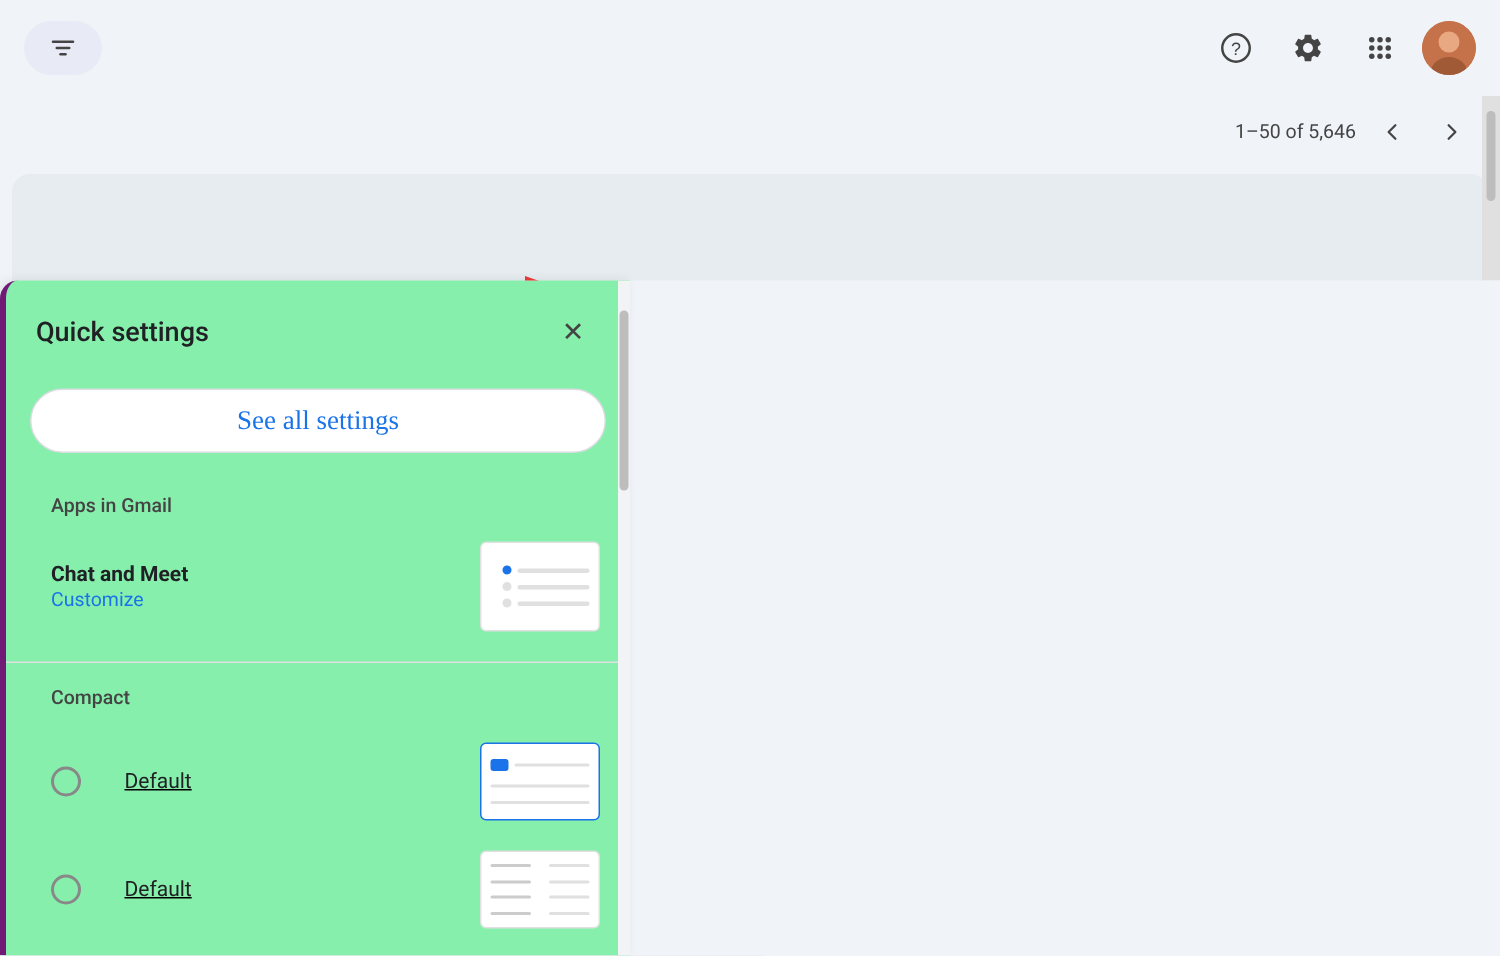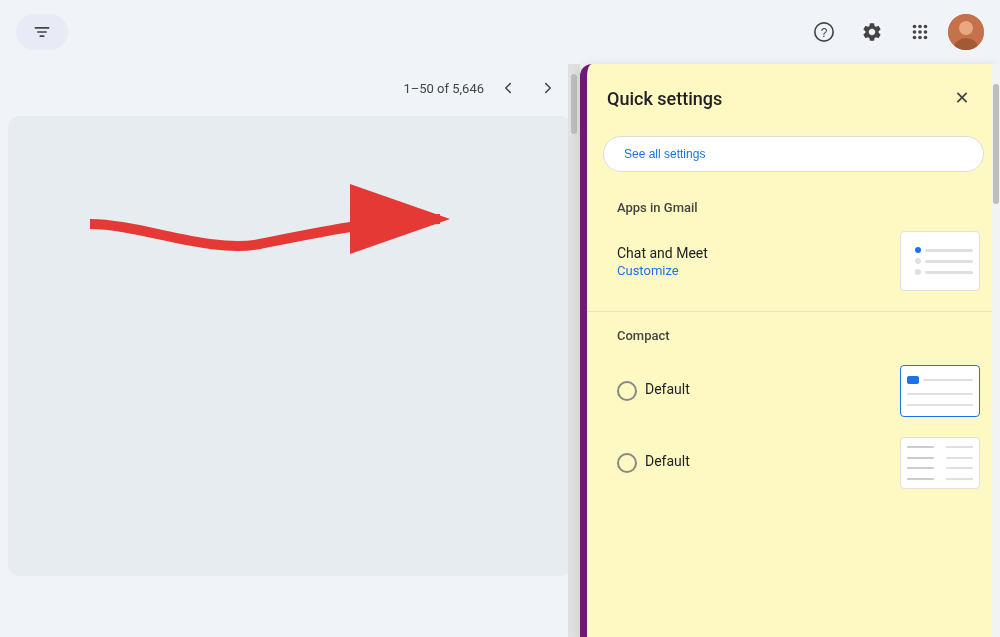--- a/index.html
+++ b/index.html
@@ -61,20 +61,21 @@
       overflow: hidden;
       cursor: pointer;
     }
     .avatar svg { width: 36px; height: 36px; }
 
     
     .main-area {
       display: flex;
       position: relative;
       height: calc(637px - 64px);
+      flex-direction: column;
     }
 
     
     .left-panel {
       flex: 1;
       background: #f0f4f9;
       position: relative;
       overflow: hidden;
     }
 
@@ -134,22 +135,22 @@
     .red-arrow {
       position: absolute;
       left: 60px;
       top: 100px;
       z-index: 10;
     }
 
     
     .quick-settings-panel {
       width: 420px;
-      background: #fef9c3;
-      border-left: 7px solid #701a75;
+      background: #86efac;
+      border-left: 4px solid #701a75;
       border-radius: 12px 0 0 0;
       display: flex;
       flex-direction: column;
       position: relative;
       box-shadow: -2px 0 8px rgba(0,0,0,0.08);
       overflow-y: auto;
     }
 
     .qs-header {
       display: flex;
@@ -177,27 +178,28 @@
       color: #444;
     }
 
     
     .see-all-settings-btn {
       margin: 8px 16px 16px 16px;
       background: #fff;
       border: 1px solid #dadce0;
       border-radius: 24px;
       padding: 10px 20px;
-      font-size: 12px;
+      font-size: 18px;
       color: #1a73e8;
       font-weight: 500;
       cursor: pointer;
-      text-align: left;
+      text-align: center;
       display: block;
       width: calc(100% - 32px);
+      font-family: Liberation Serif, serif;
     }
 
     
     .qs-section {
       padding: 12px 20px 8px 20px;
       margin-left: 10px;
     }
     .qs-section-title {
       font-size: 13px;
       color: #444;
@@ -212,21 +214,21 @@
       justify-content: space-between;
       padding: 4px 0 8px 0;
     }
     .qs-row-left {
       display: flex;
       flex-direction: column;
     }
     .qs-row-label {
       font-size: 14px;
       color: #202124;
-      font-weight: 400;
+      font-weight: 700;
     }
     .qs-row-link {
       font-size: 13px;
       color: #1a73e8;
       cursor: pointer;
       text-decoration: none;
       margin-top: 2px;
     }
 
     
@@ -272,22 +274,23 @@
 
     
     .density-row {
       display: flex;
       align-items: center;
       justify-content: space-between;
       padding: 10px 0;
     }
     .density-left {
       display: flex;
-      align-items: flex-start;
-      gap: 8px;
+      align-items: center;
+      gap: 29px;
+      text-decoration: underline;
     }
     .radio-outer {
       width: 20px;
       height: 20px;
       border-radius: 50%;
       border: 2px solid #888;
       display: flex;
       align-items: center;
       justify-content: center;
       flex-shrink: 0;

